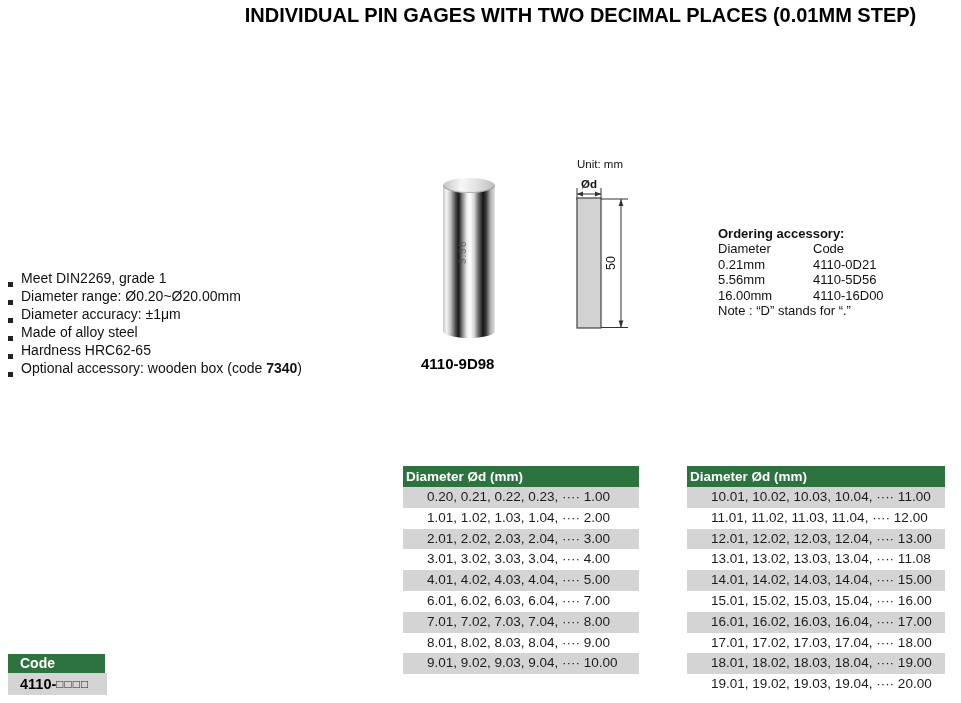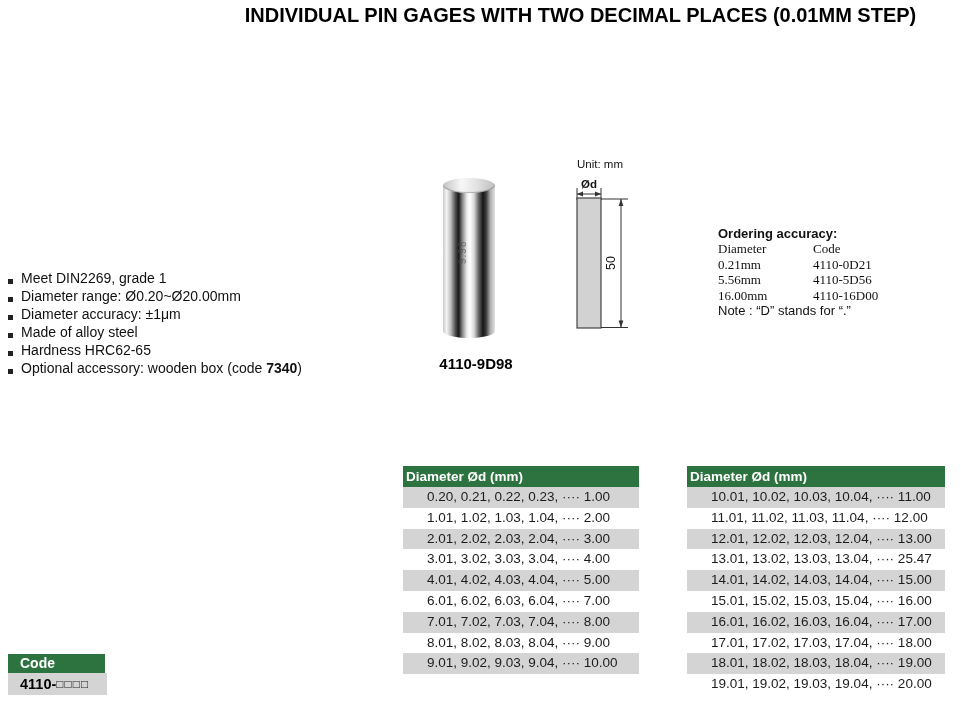--- a/index.html
+++ b/index.html
@@ -7,21 +7,21 @@
     position:relative;width:961px;height:703px;background:#ffffff;overflow:hidden;
     font-family:"Liberation Sans","DejaVu Sans",sans-serif;color:#111;
   }
   
   #title{
     position:absolute;left:200px;top:4px;width:761px;text-align:center;
     font-size:20px;font-weight:bold;letter-spacing:0px;color:#000;
   }
   
   #features{position:absolute;left:8px;top:269px;width:360px;}
-  .feature{display:flex;align-items:center;line-height:18px;font-size:14px;color:#111;}
+  .feature{display:flex;align-items:flex-end;line-height:18px;font-size:14px;color:#111;}
   .bullet-sq{flex:0 0 auto;width:5px;height:5px;background:#222;margin:7px 8px 0 0;}
   .bold{font-weight:bold;}
   
   #pin-wrap{position:absolute;left:443px;top:178px;width:52px;height:160px;}
   #pin-body{
     position:absolute;left:0;top:7px;width:52px;height:153px;
     border-radius:0 0 26px 26px / 0 0 7px 7px;
     background:linear-gradient(to right,
       #c9c9c9 0%,#f4f4f4 7%,#bdbdbd 15%,#4e4e4e 24%,#181818 30%,
       #8f8f8f 38%,#ececec 46%,#ffffff 52%,#d6d6d6 60%,#6b6b6b 68%,
@@ -30,29 +30,29 @@
   #pin-cap{
     position:absolute;left:0;top:0;width:52px;height:15px;border-radius:50%;
     background:linear-gradient(to right,#c2c2c2,#f7f7f7 35%,#e2e2e2 65%,#bdbdbd);
     box-shadow:inset 0 -1px 1px rgba(0,0,0,.25);
   }
   #pin-engraving{
     position:absolute;left:14px;top:86px;transform:rotate(-90deg);transform-origin:left top;
     font-size:10px;color:rgba(70,70,70,.65);letter-spacing:1px;
   }
   #pin-label{
-    position:absolute;left:421px;top:355px;width:110px;text-align:center;
+    position:absolute;left:421px;top:355px;width:110px;
     font-size:15px;font-weight:bold;color:#000;
   }
   
   #drawing{position:absolute;left:570px;top:155px;}
   
   #ordering{position:absolute;left:718px;top:226px;width:240px;font-size:13px;line-height:15.4px;color:#111;}
   #ordering .heading{font-weight:bold;}
-  .ord-grid{display:grid;grid-template-columns:95px auto;font-family:Liberation Serif, serif;}
+  .ord-grid{display:grid;grid-template-columns:95px auto;}
   
   .dia-table{position:absolute;top:466px;}
   #table-left{left:403px;width:236px;}
   #table-right{left:687px;width:258px;}
   .tbl-header{
     height:21px;line-height:21px;background:#2d7340;color:#ffffff;
     font-size:13.5px;font-weight:bold;padding-left:3px;box-sizing:border-box;
   }
   .tbl-row{
     height:20.8px;line-height:20.8px;font-size:13.5px;color:#1c1c1c;
@@ -127,21 +127,21 @@
     <line x1="31" y1="44" x2="58" y2="44" stroke="#333" stroke-width="1"></line>
     <line x1="31" y1="172.5" x2="58" y2="172.5" stroke="#333" stroke-width="1"></line>
 
     <line x1="51" y1="44" x2="51" y2="172.5" stroke="#333" stroke-width="1"></line>
     <path d="M51,44 L48.6,51 L53.4,51 Z" fill="#333"></path>
     <path d="M51,172.5 L48.6,165.5 L53.4,165.5 Z" fill="#333"></path>
     <text x="45" y="108" font-size="12.5" fill="#111" text-anchor="middle" transform="rotate(-90 45 108)">50</text>
   </svg>
 
   <div id="ordering">
-    <div class="heading">Ordering accuracy:</div>
+    <div class="heading">Ordering accessory:</div>
     <div class="ord-grid">
       <span>Diameter</span>
       <span>Code</span>
       <span>0.21mm</span>
       <span>4110-0D21</span>
       <span>5.56mm</span>
       <span>4110-5D56</span>
       <span>16.00mm</span>
       <span>4110-16D00</span>
     </div>
@@ -162,21 +162,21 @@
         <div class="tbl-row">9.01, 9.02, 9.03, 9.04, ···· 10.00</div>
       </div>
   </div>
 
   <div id="table-right" class="dia-table">
     <div class="tbl-header" style="background: rgb(45, 115, 64);">Diameter Ød (mm)</div>
     <div class="tbl-rows">
         <div class="tbl-row">10.01, 10.02, 10.03, 10.04, ···· 11.00</div>
         <div class="tbl-row">11.01, 11.02, 11.03, 11.04, ···· 12.00</div>
         <div class="tbl-row">12.01, 12.02, 12.03, 12.04, ···· 13.00</div>
-        <div class="tbl-row">13.01, 13.02, 13.03, 13.04, ···· 25.47</div>
+        <div class="tbl-row">13.01, 13.02, 13.03, 13.04, ···· 11.08</div>
         <div class="tbl-row">14.01, 14.02, 14.03, 14.04, ···· 15.00</div>
         <div class="tbl-row">15.01, 15.02, 15.03, 15.04, ···· 16.00</div>
         <div class="tbl-row">16.01, 16.02, 16.03, 16.04, ···· 17.00</div>
         <div class="tbl-row">17.01, 17.02, 17.03, 17.04, ···· 18.00</div>
         <div class="tbl-row">18.01, 18.02, 18.03, 18.04, ···· 19.00</div>
         <div class="tbl-row">19.01, 19.02, 19.03, 19.04, ···· 20.00</div>
       </div>
   </div>
 
   <div id="code-box">

